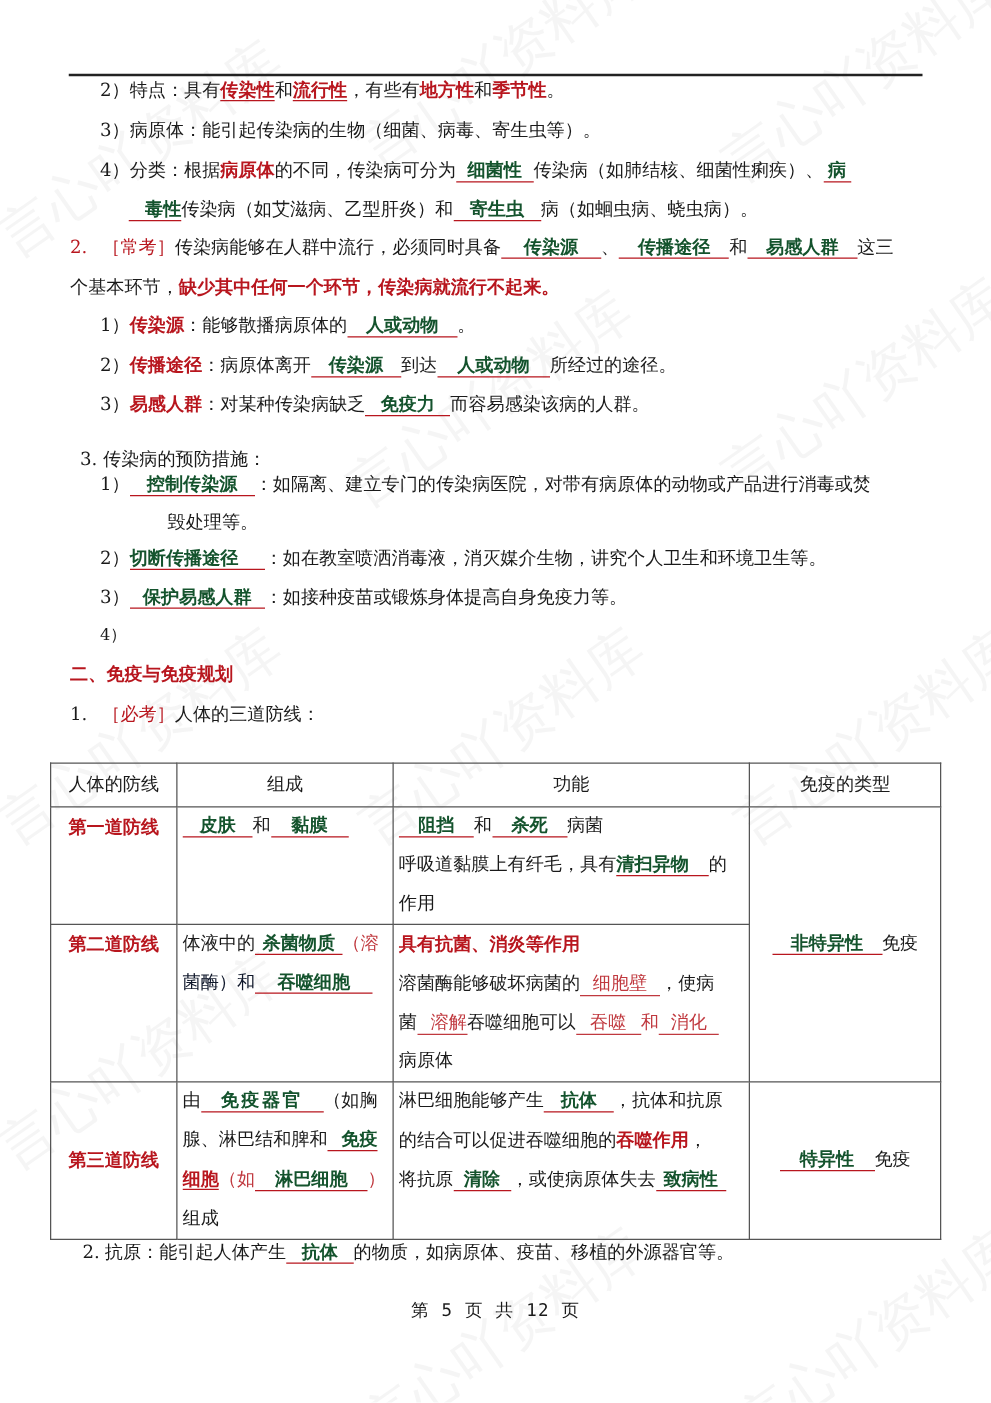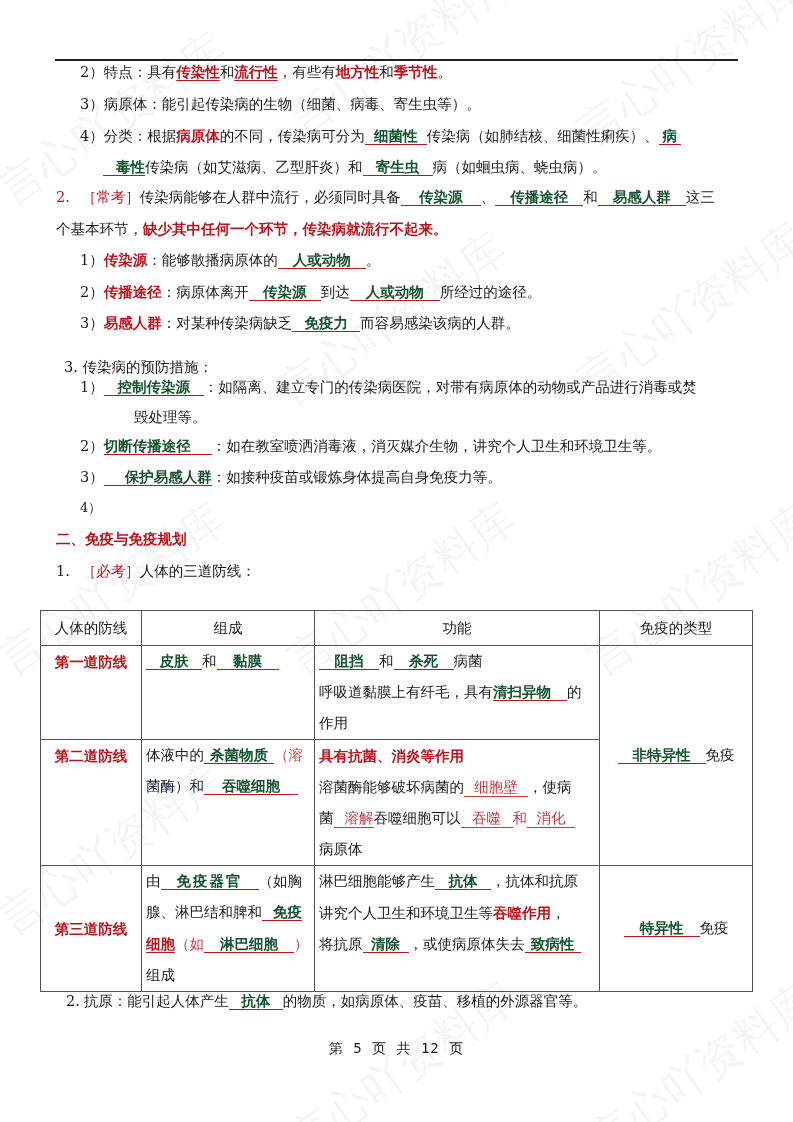--- a/index.html
+++ b/index.html
@@ -79,21 +79,21 @@
 
 <div class="line" style="left:80px;top:378px;">
   <span>1）</span><span class="blank" style="width:100px">控制传染源</span><span>：如隔离、建立专门的传染病医院，对带有病原体的动物或产品进行消毒或焚</span>
 </div>
 <div class="line" style="left:103px;top:408px;margin-left:31px;">毁处理等。</div>
 
 <div class="line" style="left:80px;top:437px;">
   <span>2）</span><span class="blank" style="width:108px;text-align:left">切断传播途径</span><span>：如在教室喷洒消毒液，消灭媒介生物，讲究个人卫生和环境卫生等。</span>
 </div>
 <div class="line" style="left:80px;top:468px;">
-  <span>3）</span><span class="blank" style="width:108px;text-align:right">保护易感人群</span><span>：如接种疫苗或锻炼身体提高自身免疫力等。</span>
+  <span>3）</span><span class="blank" style="width:108px;text-align:center">保护易感人群</span><span>：如接种疫苗或锻炼身体提高自身免疫力等。</span>
 </div>
 <div class="line" style="left:80px;top:499px;font-size:13px;">4）</div>
 
 <div class="line red b" style="left:56px;top:530px;">二、免疫与免疫规划</div>
 <div class="line" style="left:56px;top:562px;">
   <span style="margin-right:12px">1.</span><span class="red">［必考］</span><span>人体的三道防线：</span>
 </div>
 
 <table class="def">
   <tbody>
@@ -121,21 +121,21 @@
     <td class="func">
           <div class="cellbox" style="white-space:nowrap"><span class="red b">具有抗菌、消炎等作用</span><br><span>溶菌酶能够破坏病菌的</span><span class="blank light" style="width:64px">细胞壁</span><span>，使病</span><br><span>菌</span><span class="blank light" style="width:40px;text-align:right">溶解</span><span>吞噬细胞可以</span><span class="blank light" style="width:52px">吞噬</span><span style="color:#c0393f">和</span><span class="blank light" style="width:48px">消化</span><br><span>病原体</span></div>
         </td>
   </tr>
   <tr style="height:126px">
     <td class="label" style="vertical-align:middle">第三道防线</td>
     <td class="comp">
           <div class="cellbox" style="white-space:nowrap"><span>由</span><span class="blank" style="width:98px;letter-spacing:2px">免疫器官</span><span>（如胸</span><br><span>腺、淋巴结和脾和</span><span class="blank" style="width:40px;text-align:right">免疫</span><br><span class="red b u">细胞</span><span style="color:#c0393f">（如</span><span class="blank" style="width:90px">淋巴细胞</span><span style="color:#c0393f">）</span><br><span>组成</span></div>
         </td>
     <td class="func">
-          <div class="cellbox" style="white-space:nowrap"><span>淋巴细胞能够产生</span><span class="blank" style="width:56px">抗体</span><span>，抗体和抗原</span><br><span>讲究个人卫生和环境卫生等</span><span class="red b">吞噬作用</span><span>，</span><br><span>将抗原</span><span class="blank" style="width:46px">清除</span><span>，或使病原体失去</span><span class="blank" style="width:56px;text-align:center">致病性</span></div>
+          <div class="cellbox" style="white-space:nowrap"><span>淋巴细胞能够产生</span><span class="blank" style="width:56px">抗体</span><span>，抗体和抗原</span><br><span>的结合可以促进吞噬细胞的</span><span class="red b">吞噬作用</span><span>，</span><br><span>将抗原</span><span class="blank" style="width:46px">清除</span><span>，或使病原体失去</span><span class="blank" style="width:56px;text-align:center">致病性</span></div>
         </td>
     <td class="type"><span class="blank" style="width:76px">特异性</span><span>免疫</span></td>
   </tr>
 </tbody>
   </table>
 
 <div class="line" style="left:66px;top:992px;">
   <span style="margin-right:4px">2.</span><span>抗原：能引起人体产生</span><span class="blank" style="width:54px">抗体</span><span>的物质，如病原体、疫苗、移植的外源器官等。</span>
 </div>
 

